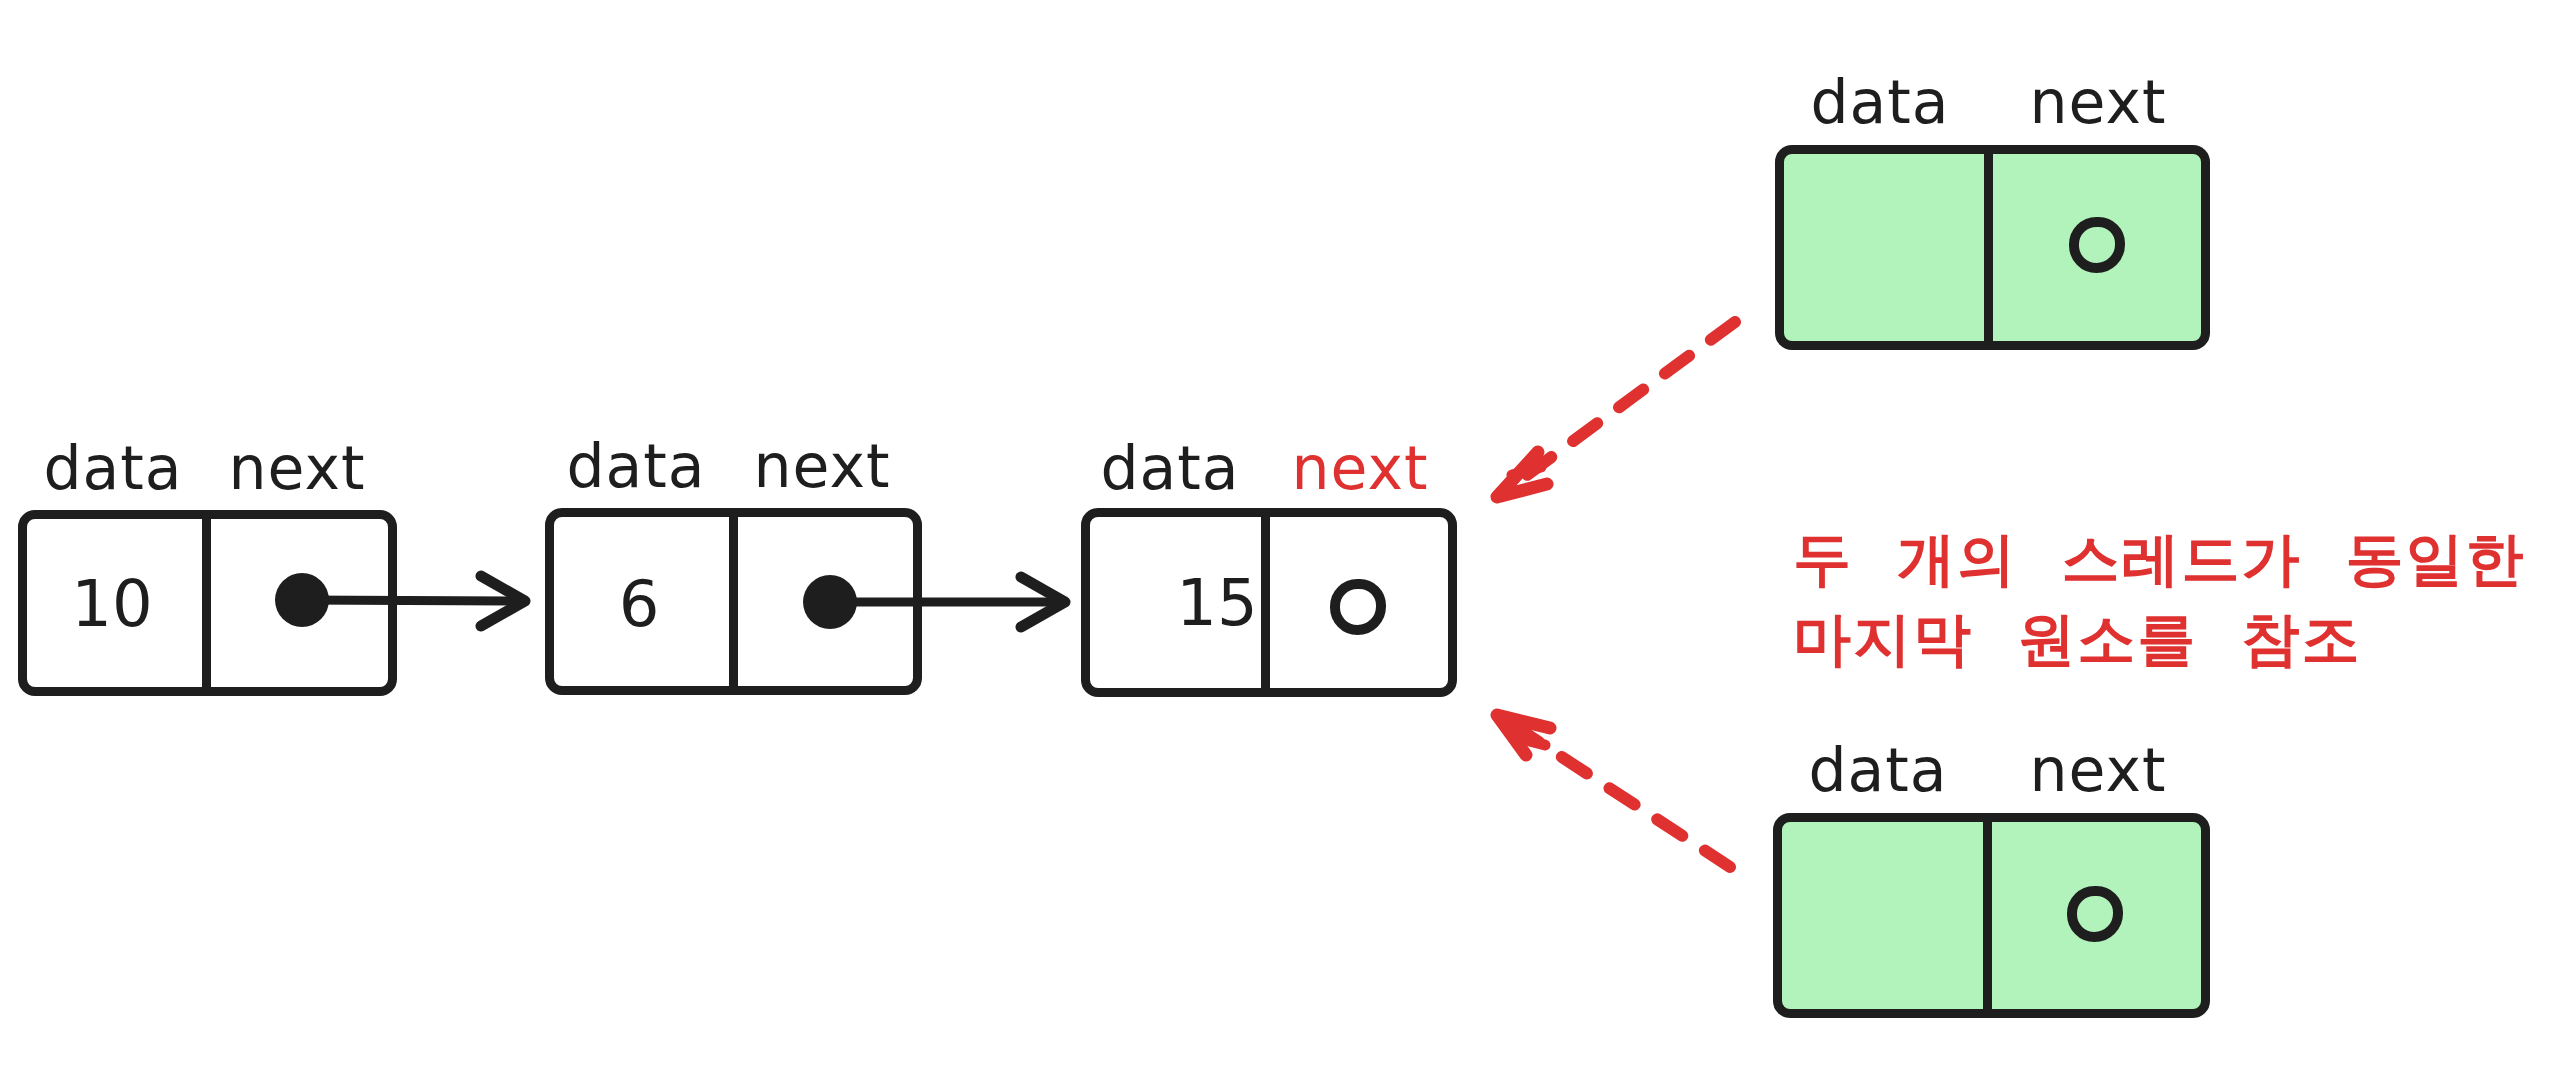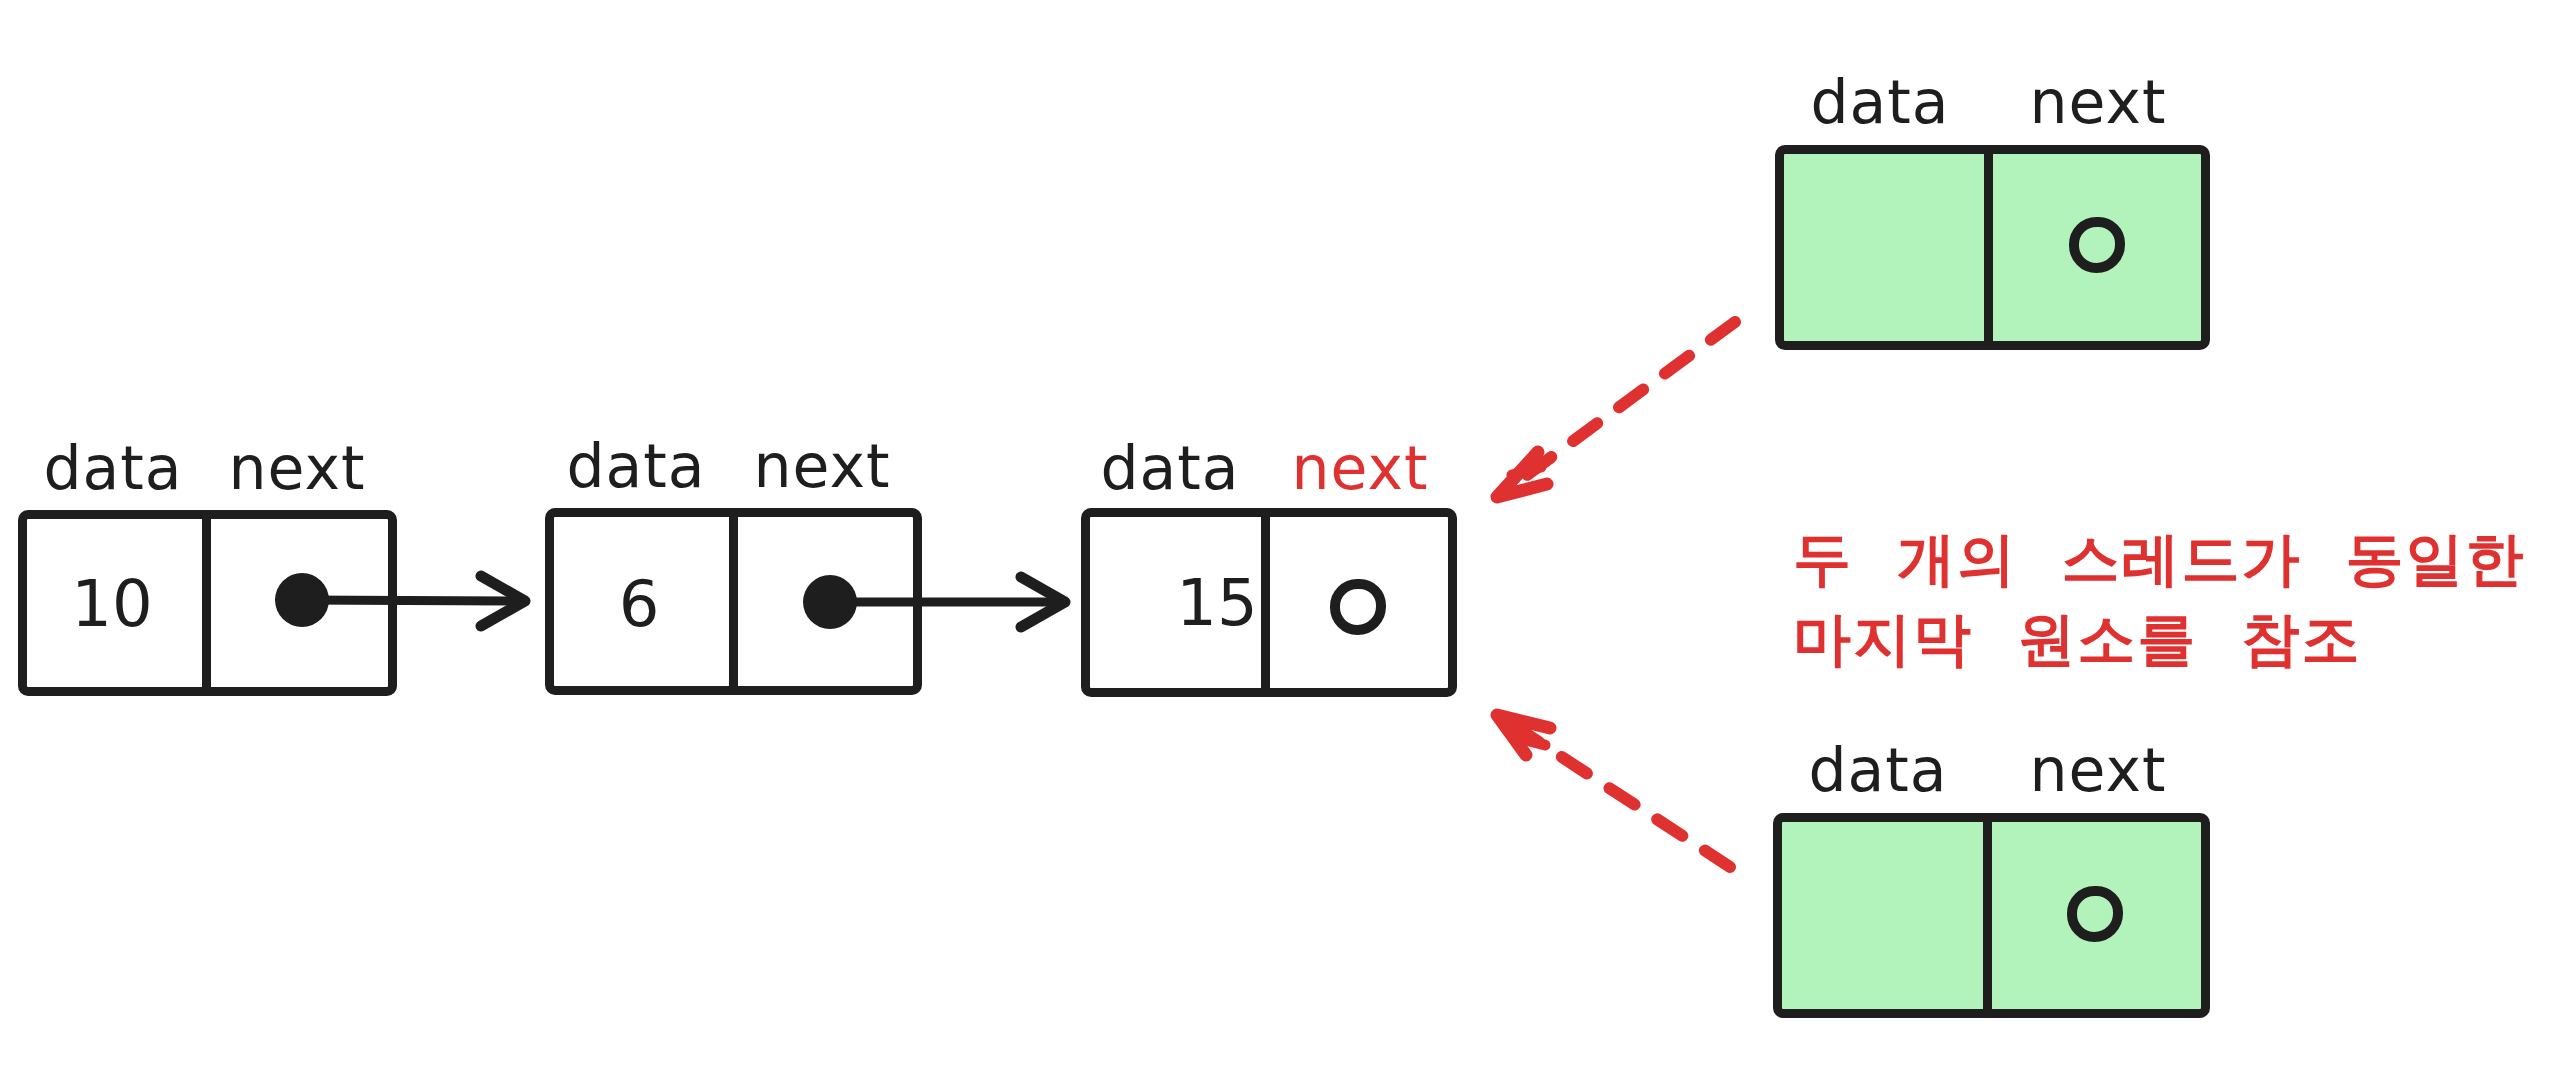--- a/index.html
+++ b/index.html
@@ -21,21 +21,21 @@
     font-weight: 500;
     color: var(--ink, #1e1e1e);
     white-space: nowrap;
     letter-spacing: 1px;
   }
   .col-label.red { color: var(--accent-red, #e03131); }
   .node-box {
     position: absolute;
     box-sizing: border-box;
     border: 9px solid var(--ink, #1e1e1e);
-    border-radius: 10px;
+    border-radius: 17px;
     background: transparent;
   }
   .node-box.green { background: var(--node-fill-green, #b2f2bb); }
   .cell-divider {
     position: absolute;
     top: -2px;
     bottom: -2px;
     width: 9px;
     background: var(--ink, #1e1e1e);
   }

